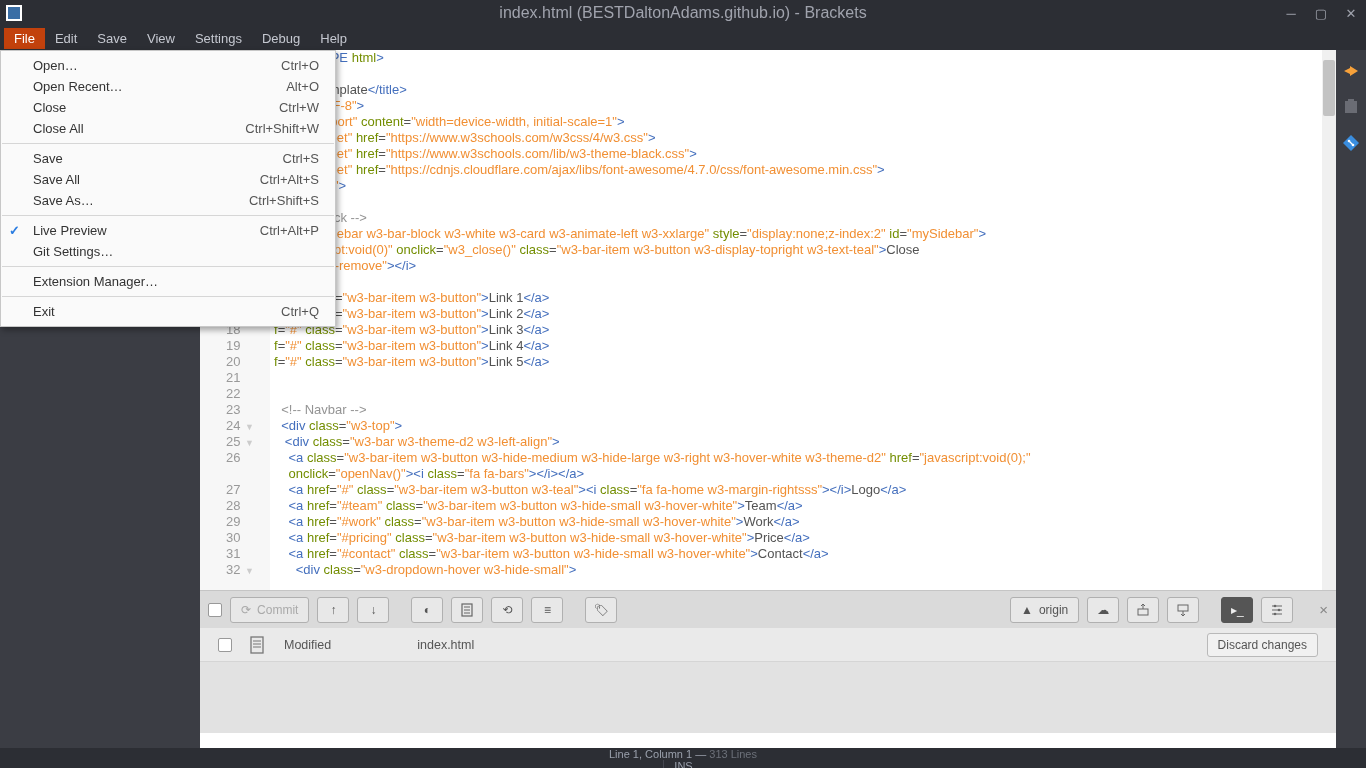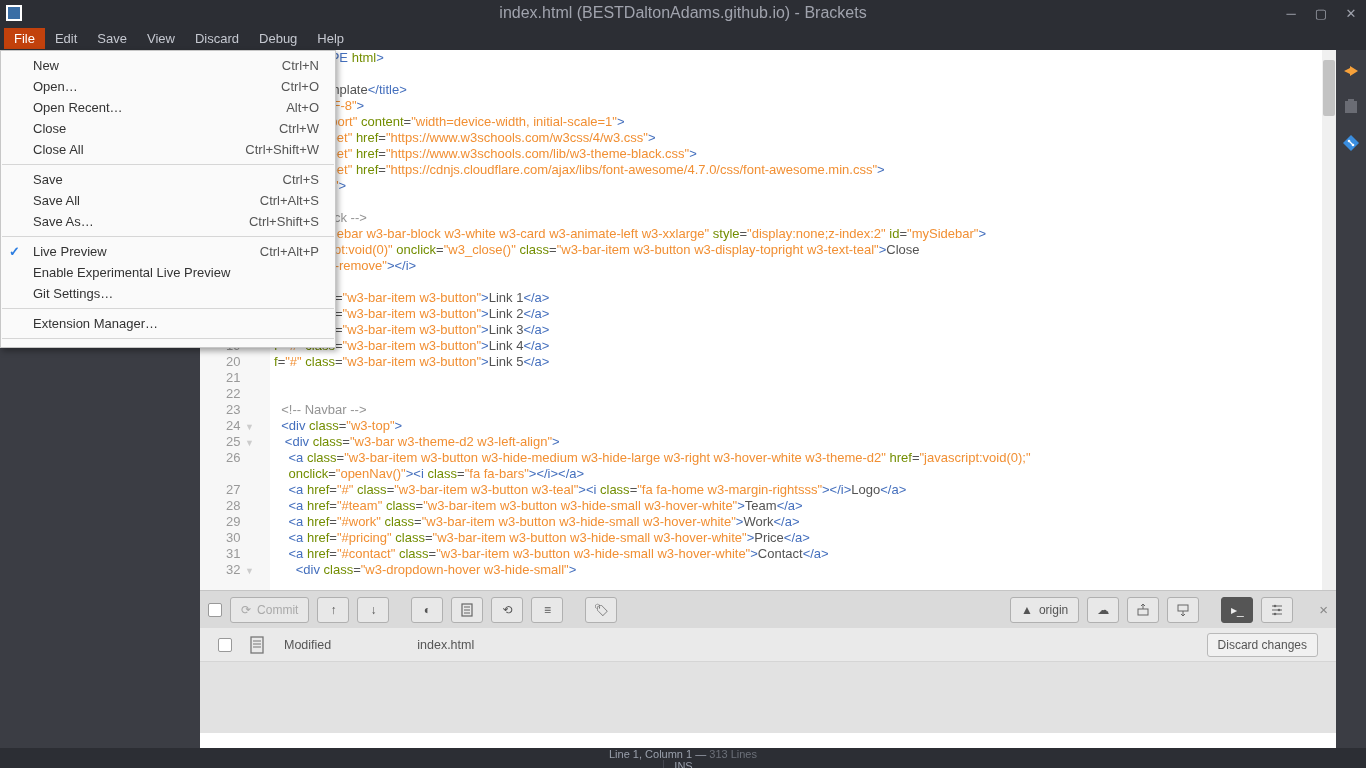--- a/index.html
+++ b/index.html
@@ -64,21 +64,21 @@
     <div class="winbtn">▢</div>
     <div class="winbtn">✕</div>
   </div>
 </div>
 
 <div class="menubar" id="menubar">
     <span class="menu-item active">File</span>
     <span class="menu-item">Edit</span>
     <span class="menu-item">Save</span>
     <span class="menu-item">View</span>
-    <span class="menu-item">Discard</span>
+    <span class="menu-item">Settings</span>
     <span class="menu-item">Debug</span>
     <span class="menu-item">Help</span>
   </div>
 
 <div class="main">
   <div class="sidebar-left"></div>
   <div class="editor-col">
     <div style="position:relative; flex:0 0 540px; overflow:hidden;">
       <div class="modbar">
         <div class="modseg" style="top:0;height:336px;"></div>
@@ -231,24 +231,20 @@
     </span>
   <span class="status-seg">
       <span class="circ"></span>
     </span>
   <span class="status-seg">Spaces: 4</span>
   <span class="status-seg" style="padding:0 6px;">▸</span>
 </div>
 
 <div class="dropdown" id="dropdown">
     <div class="dd-item">
-      <span>New</span>
-      <span class="kb">Ctrl+N</span>
-    </div>
-    <div class="dd-item">
       <span>Open…</span>
       <span class="kb">Ctrl+O</span>
     </div>
     <div class="dd-item">
       <span>Open Recent…</span>
       <span class="kb">Alt+O</span>
     </div>
     <div class="dd-item">
       <span>Close</span>
       <span class="kb">Ctrl+W</span>
@@ -270,26 +266,26 @@
       <span>Save As…</span>
       <span class="kb">Ctrl+Shift+S</span>
     </div>
     <div class="dd-sep"></div>
     <div class="dd-item">
       <span class="dd-check">✓</span>
       <span>Live Preview</span>
       <span class="kb">Ctrl+Alt+P</span>
     </div>
     <div class="dd-item">
-      <span>Enable Experimental Live Preview</span>
-      <span class="kb"></span>
-    </div>
-    <div class="dd-item">
       <span>Git Settings…</span>
       <span class="kb"></span>
     </div>
     <div class="dd-sep"></div>
     <div class="dd-item">
       <span>Extension Manager…</span>
       <span class="kb"></span>
     </div>
     <div class="dd-sep"></div>
+    <div class="dd-item">
+      <span>Exit</span>
+      <span class="kb">Ctrl+Q</span>
+    </div>
   </div>
 
 </body></html>

